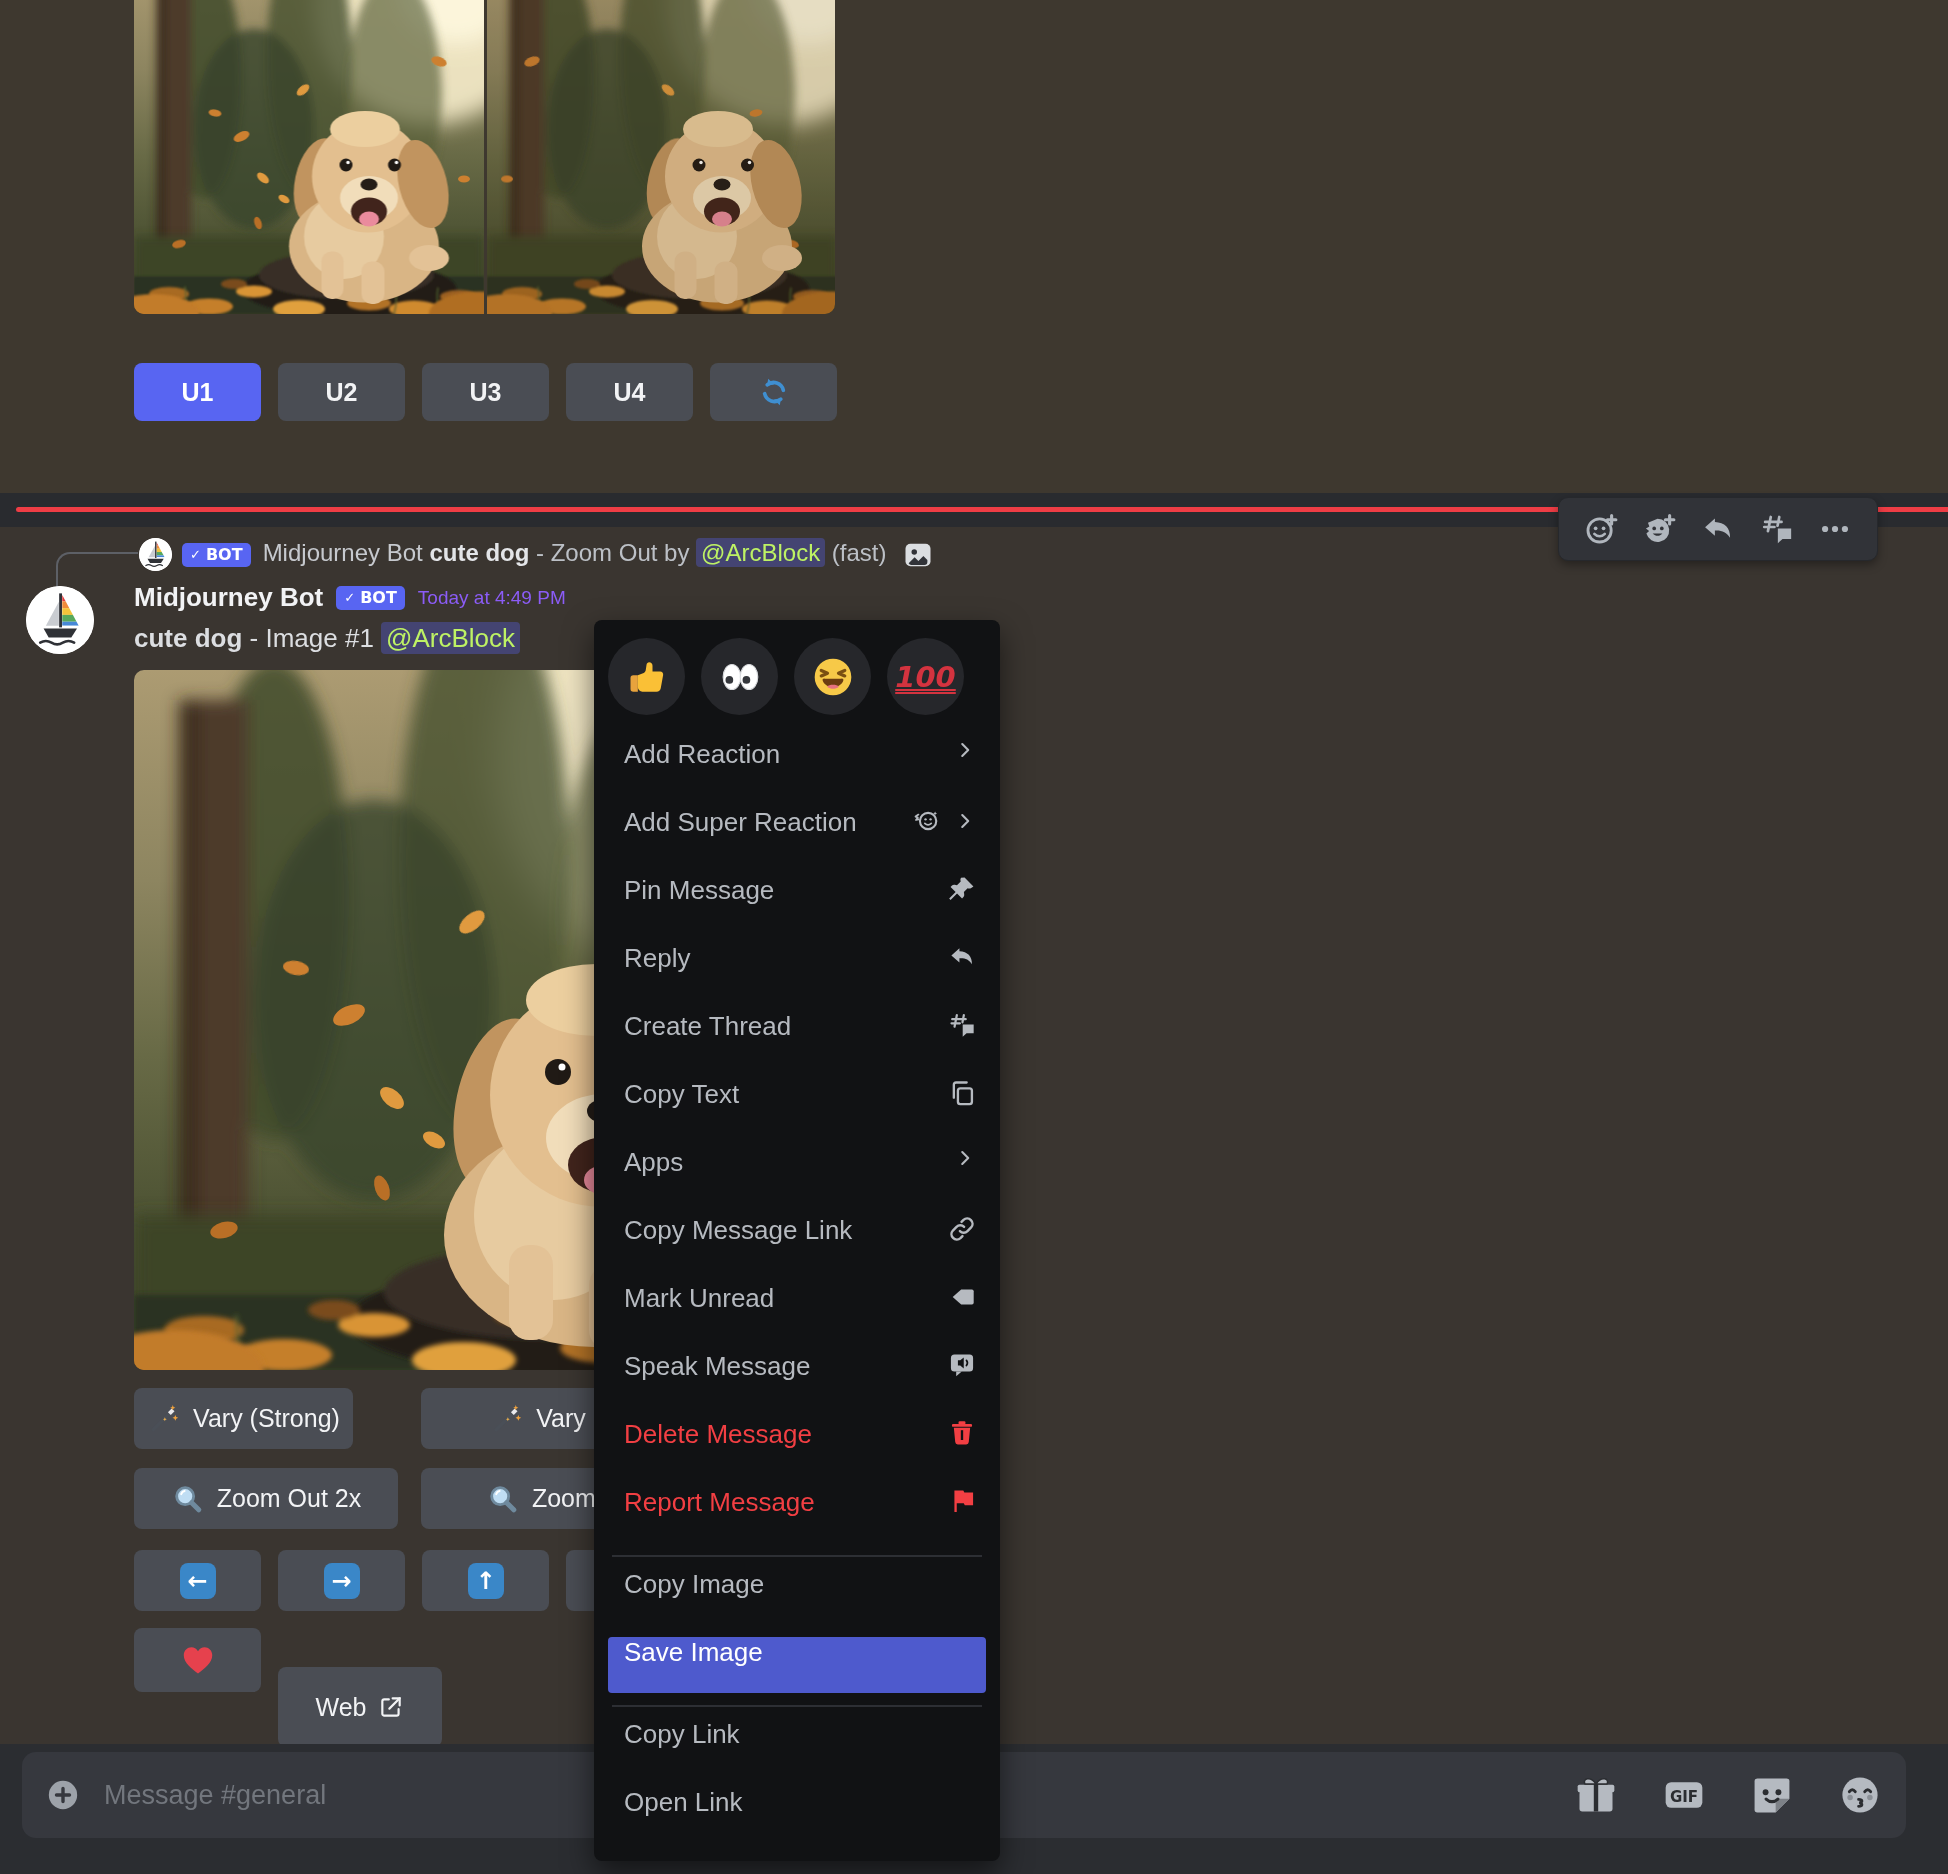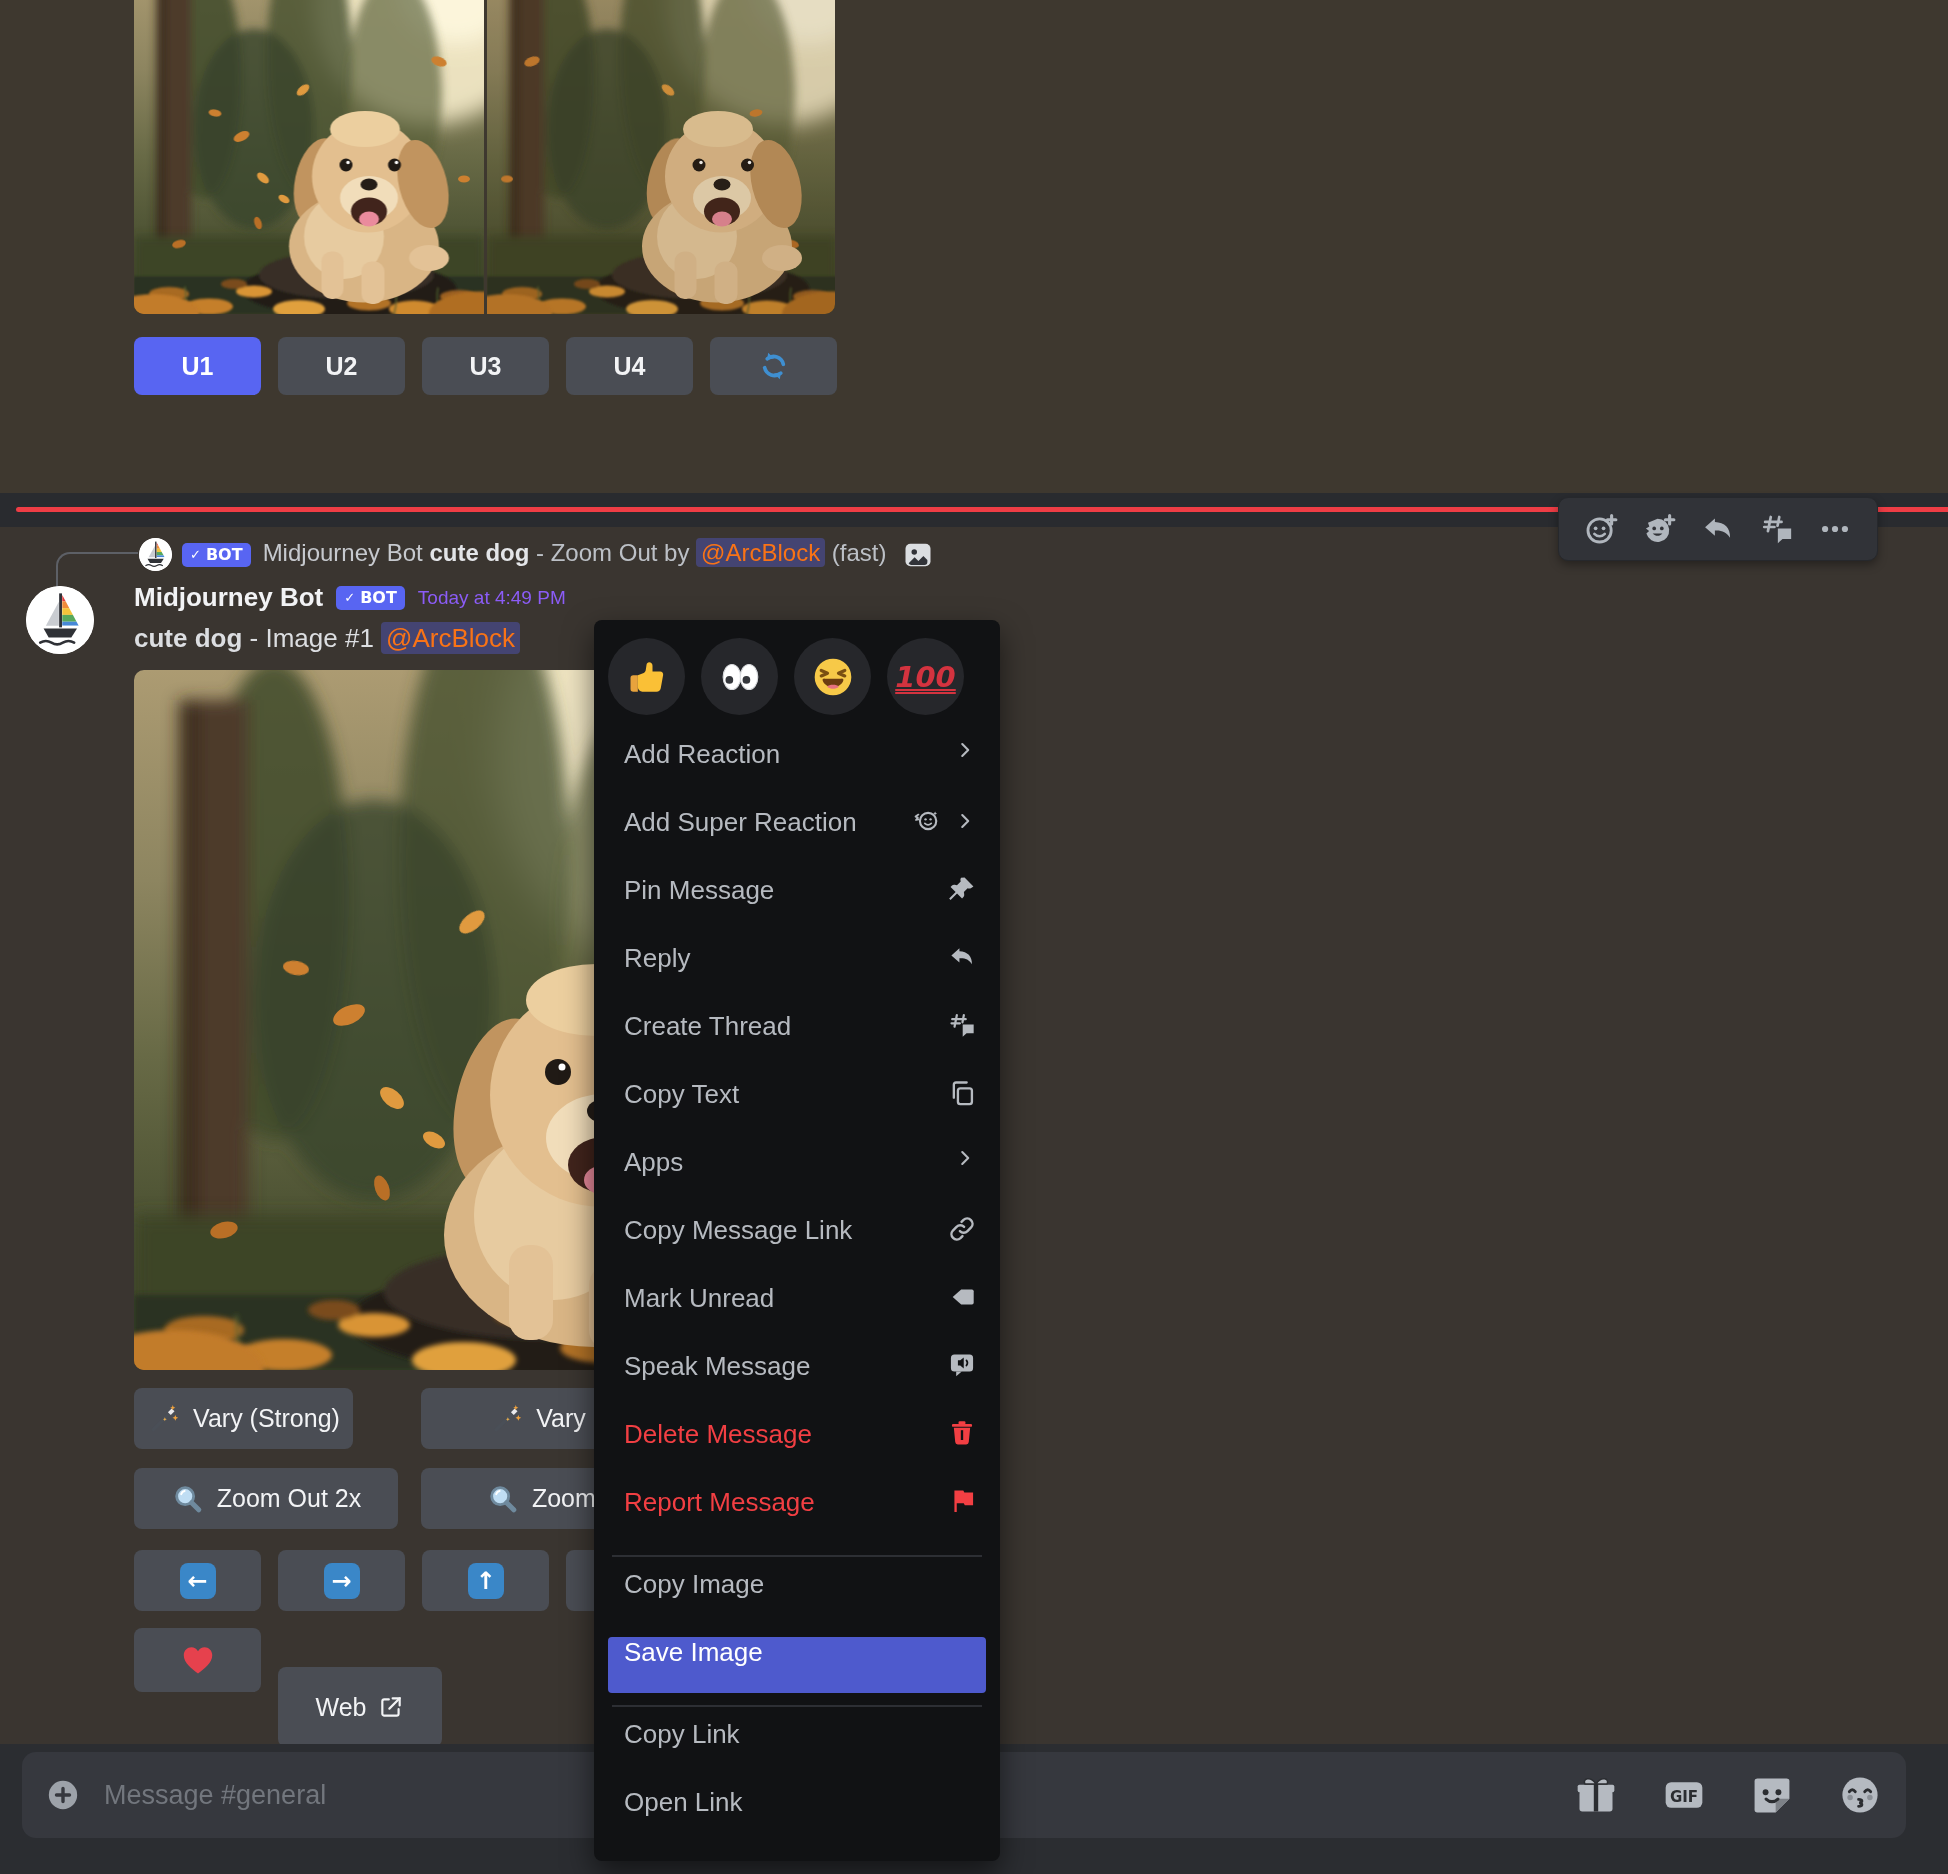--- a/index.html
+++ b/index.html
@@ -20,21 +20,21 @@
   .thumb{position:absolute;top:0;height:314px;overflow:hidden;}
   .thumb.left{left:0;width:350px;border-radius:0 0 0 10px;}
   .thumb.right{left:353px;width:348px;border-radius:0 0 10px 0;}
   .thumb svg{position:absolute;left:0;top:-36px;width:350px;height:350px;}
 
   
   .btn{display:flex;align-items:center;justify-content:center;gap:12px;
        background:#4a4d54;border-radius:8px;color:#f2f3f5;font-size:25px;font-weight:500;
        border:none;cursor:pointer;box-sizing:border-box;}
   .btn.active{background:#5865f2;color:#fff;}
-  .btnrow{display:flex;gap:17px;}
+  .btnrow{display:flex;gap:17px;margin-top:26px;}
   .btnrow .btn{width:127px;height:58px;font-weight:600;}
   .u-row{left:134px;top:337px;} .v-row{left:134px;top:417px;}
 
   
   .toolbar{left:1558px;top:497px;width:318px;height:62px;background:#313338;border:1px solid #26282c;
            border-radius:10px;display:flex;align-items:center;justify-content:space-evenly;
            box-shadow:0 4px 10px rgba(0,0,0,.35);z-index:5;}
   .tb-ico{width:34px;height:34px;color:#b0b6bd;display:inline-flex;cursor:pointer;}
   .tb-ico svg{width:100%;height:100%;}
 
@@ -44,21 +44,21 @@
   .reply-row{left:139px;top:534px;height:38px;line-height:38px;font-size:24px;color:#bcc0c6;white-space:nowrap;z-index:1;}
   .reply-row .mini-av{display:inline-block;width:33px;height:33px;border-radius:50%;background:#fff;
          vertical-align:middle;margin-right:10px;overflow:hidden;}
   .bot-badge{display:inline-flex;align-items:center;gap:5px;background:#5865f2;color:#fff;
          border-radius:5px;font-size:16px;font-weight:700;padding:4px 8px;line-height:1;
          vertical-align:middle;font-family:"DejaVu Sans",sans-serif;}
   .bot-badge .chk{font-size:13px;}
   .reply-row .bot-badge{margin-right:12px;}
   .reply-user{color:#c6c9ce;}
   .reply-prompt{font-weight:700;color:#e3e5e8;}
-  .mention{background:rgba(88,101,242,.34);color:#f97316;border-radius:4px;padding:1px 5px;font-weight:500;cursor:pointer;}
+  .mention{background:rgba(88,101,242,.34);color:#bef264;border-radius:4px;padding:1px 5px;font-weight:500;cursor:pointer;}
   .attach-ico{display:inline-block;width:30px;height:30px;vertical-align:middle;margin-left:10px;}
   .msg-header{left:134px;top:582px;display:flex;align-items:center;gap:13px;z-index:1;}
   .msg-user{font-size:26px;font-weight:700;color:#f2f3f5;cursor:pointer;}
   .msg-time{font-size:19px;color:#8b5cf6;}
   .big-av{left:26px;top:586px;width:68px;height:68px;border-radius:50%;background:#fff;overflow:hidden;cursor:pointer;z-index:1;}
   .msg-content{left:134px;top:623px;font-size:26px;color:#dcdee1;z-index:1;}
   .msg-content .bold{font-weight:700;}
   .big-image{left:134px;top:670px;width:700px;height:700px;border-radius:10px;overflow:hidden;cursor:pointer;z-index:1;}
   .big-image svg{width:700px;height:700px;display:block;}
 

